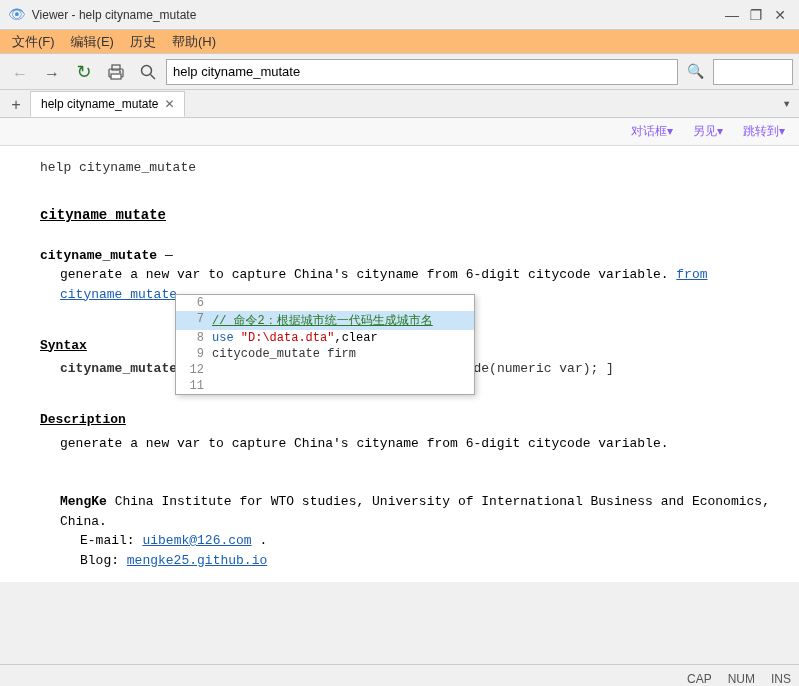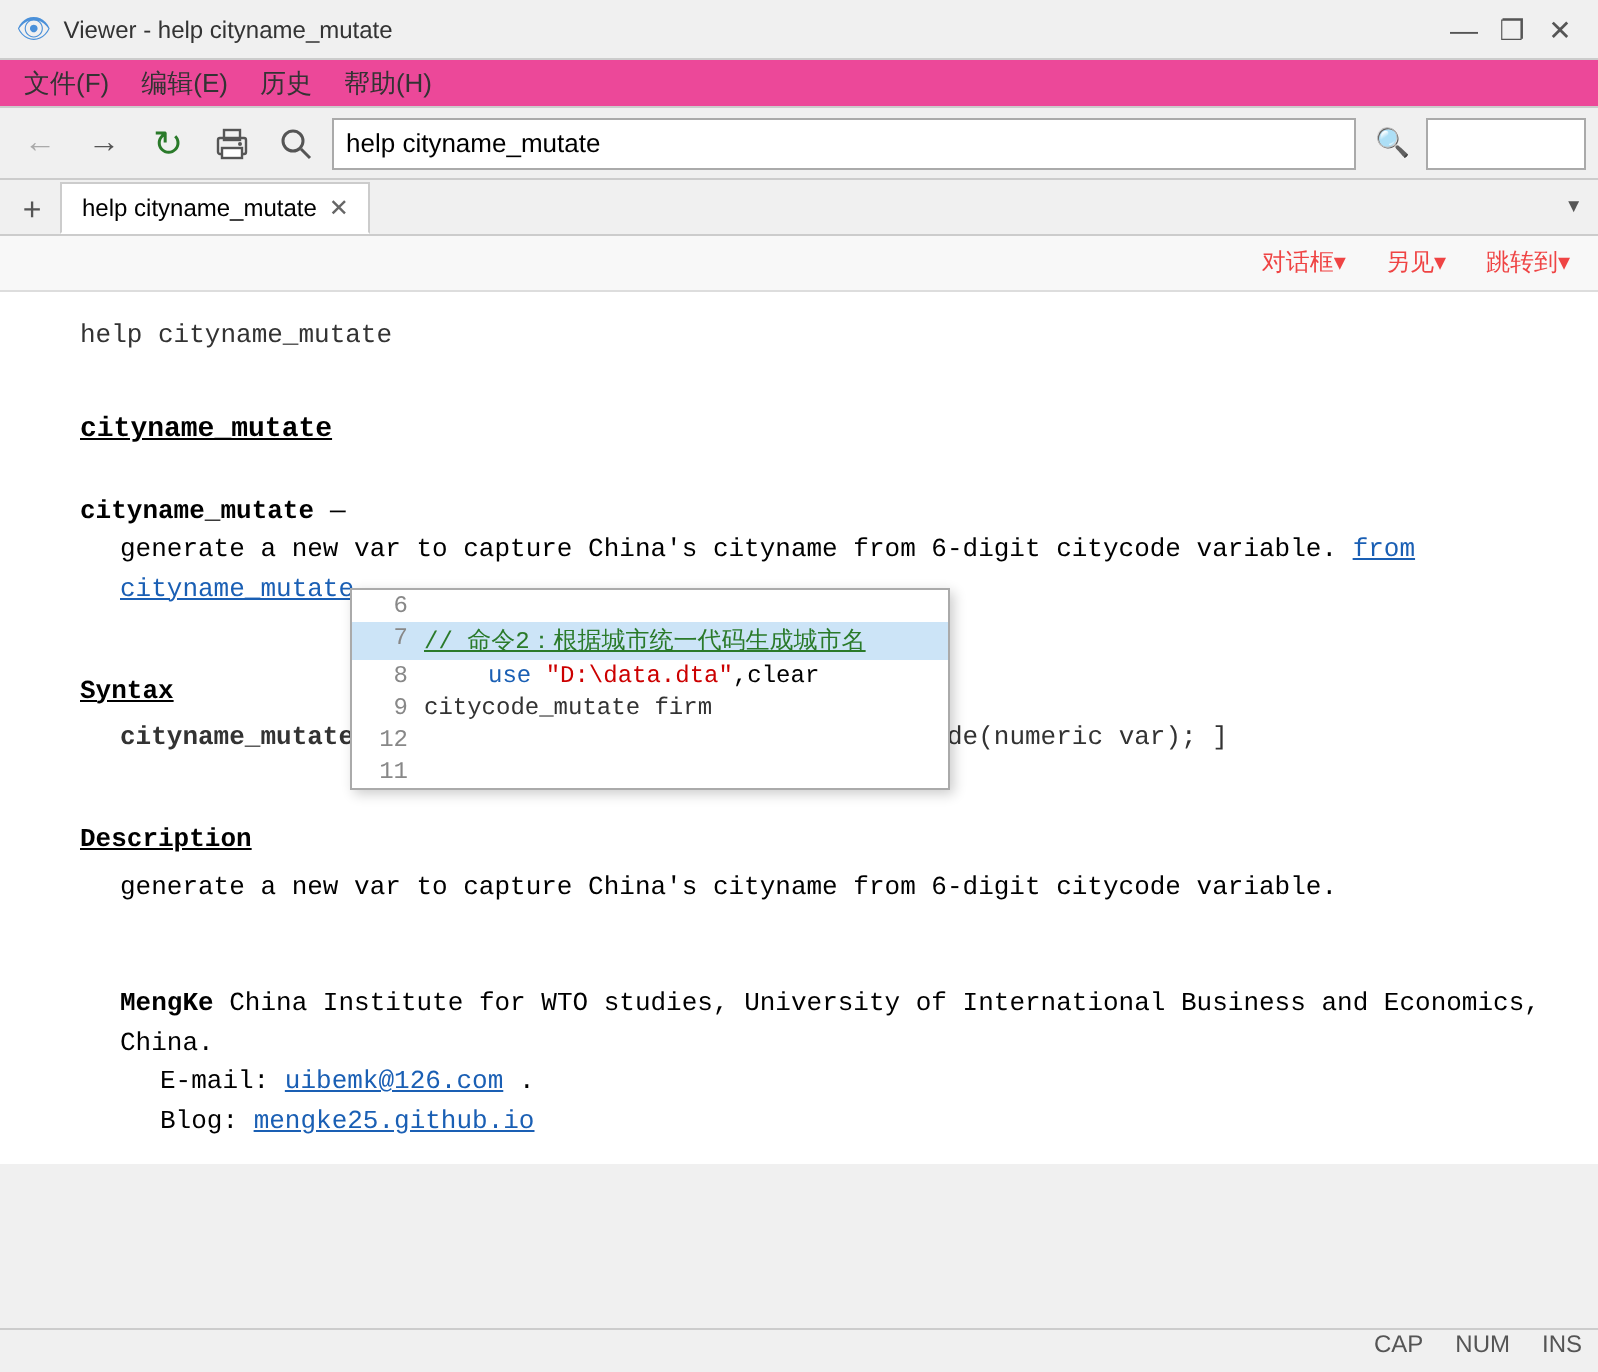--- a/index.html
+++ b/index.html
@@ -50,21 +50,21 @@
       cursor: pointer;
       font-size: 14px;
       display: flex;
       align-items: center;
       justify-content: center;
       color: #555;
     }
 
     
     .menu-bar {
-      background: #ec4899;
+      background: #fdba74;
       height: 24px;
       display: flex;
       align-items: center;
       padding: 0 4px;
       border-bottom: 1px solid #ccc;
       font-family: "Segoe UI", sans-serif;
       font-size: 13px;
     }
     .menu-item {
       padding: 2px 8px;
@@ -197,21 +197,21 @@
       padding: 0 8px;
       gap: 8px;
       border-bottom: 1px solid #ddd;
       font-family: "Segoe UI", sans-serif;
       font-size: 12px;
       color: #333;
     }
     .content-toolbar-btn {
       padding: 2px 6px;
       cursor: pointer;
-      color: #ef4444;
+      color: #8b5cf6;
     }
 
     
     .main-content {
       background: white;
       overflow-y: auto;
       overflow-x: hidden;
       padding: 12px 20px;
       font-family: "Courier New", monospace;
       font-size: 13px;
@@ -277,36 +277,36 @@
     .popup-line.highlighted {
       background: #cce4f7;
     }
     .line-num {
       color: #888;
       min-width: 24px;
       text-align: right;
       margin-right: 8px;
       user-select: none;
     }
-    .code-blue { color: #1a5fb4; margin-left: 32px; }
+    .code-blue { color: #1a5fb4; }
     .code-red { color: #c00; }
     .code-black { color: #000; }
     .code-comment { color: #2a7a2a; text-decoration: underline; }
 
     
     .status-bar {
       position: absolute;
       bottom: 0;
       left: 0;
       right: 0;
       height: 22px;
       background: #f0f0f0;
       border-top: 1px solid #ccc;
       display: flex;
-      align-items: flex-start;
+      align-items: flex-end;
       justify-content: flex-end;
       padding: 0 8px;
       gap: 16px;
       font-family: "Segoe UI", sans-serif;
       font-size: 12px;
       color: #555;
     }
     .status-item {
       color: #555;
     }

